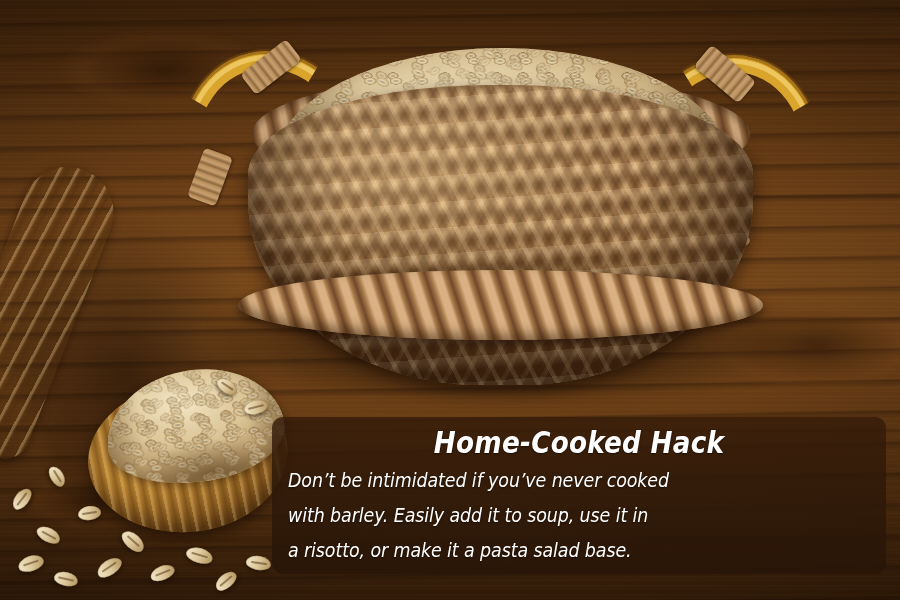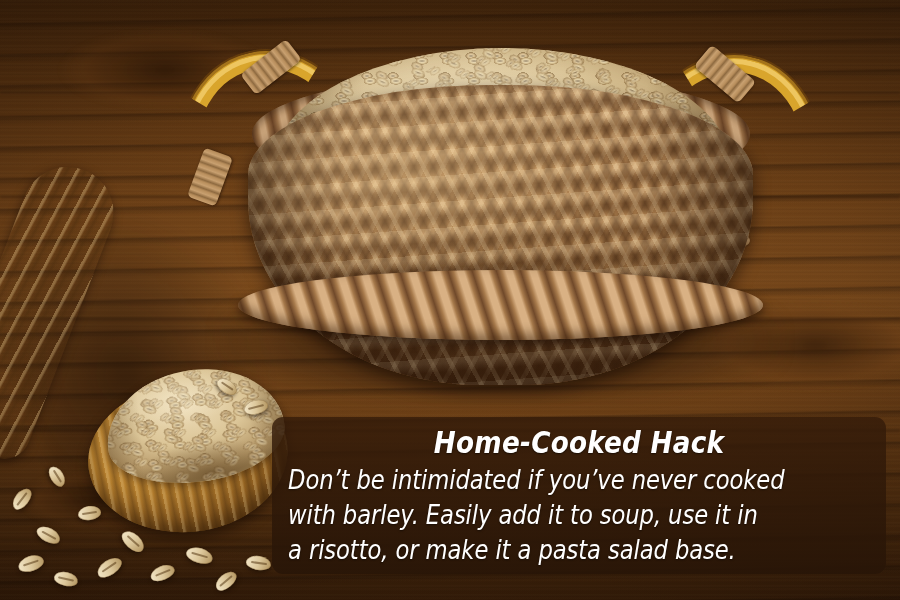--- a/index.html
+++ b/index.html
@@ -311,21 +311,21 @@
     line-height:38px;
     text-shadow:0 1px 2px rgba(0,0,0,.55);
     transform:scaleX(.94);
     transform-origin:50% 50%;
     white-space:nowrap;
   }
   .card-body{
     margin:2px 0 0 0;
     color:#ffffff;
     font-family:"DejaVu Sans Condensed","Liberation Sans", sans-serif;
-    font-size:26px;
+    font-size:20px;
     font-style:italic;
     font-weight:400;
     line-height:35px;
     letter-spacing:-.1px;
     text-shadow:0 1px 2px rgba(0,0,0,.5);
   }
   .card-body .ln{display:block;white-space:nowrap;transform:scaleX(.97);transform-origin:0 50%;}
 </style>
 </head>
 <body>

